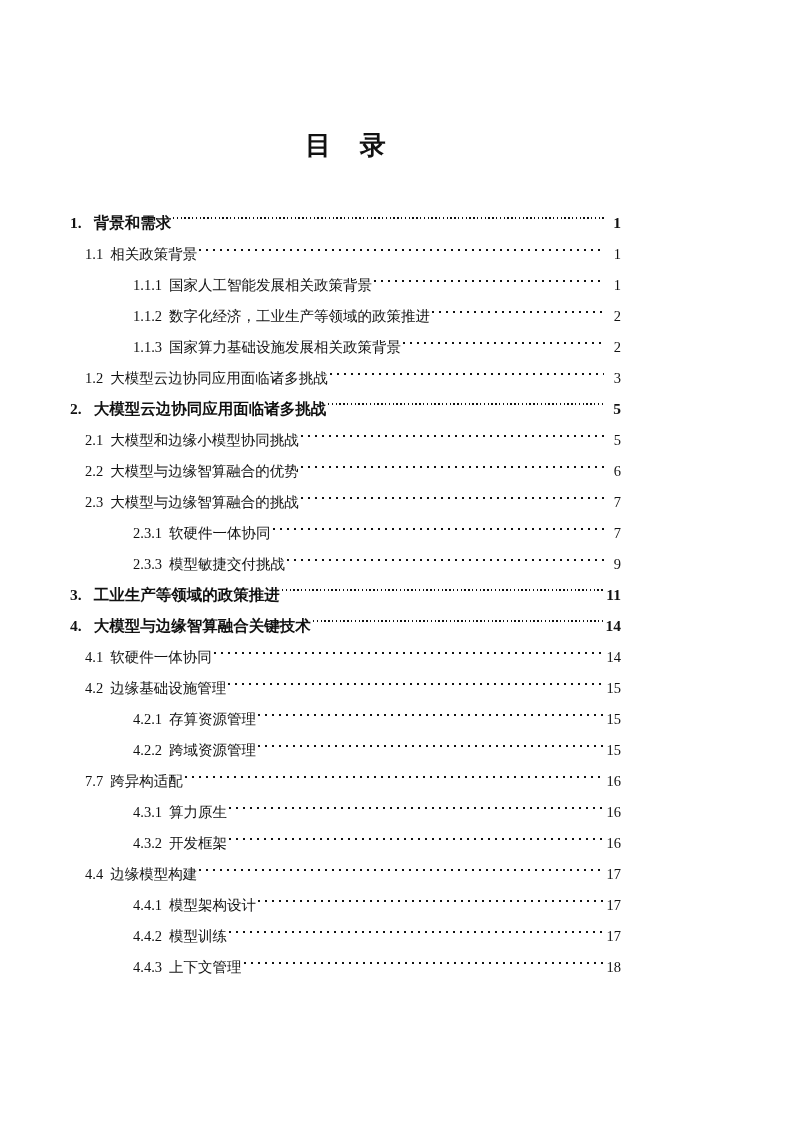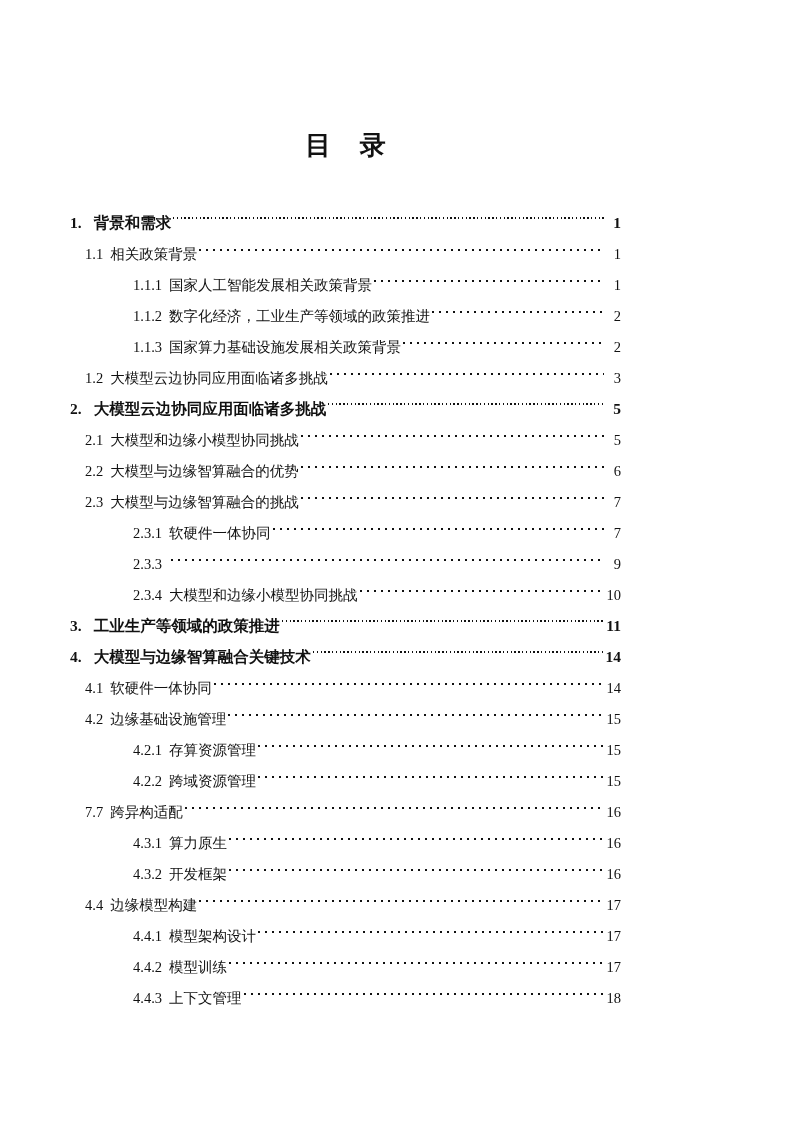--- a/index.html
+++ b/index.html
@@ -149,28 +149,23 @@
         <span class="pg">7</span>
       </div>
       <div class="toc-row lv3">
         <span class="num">2.3.1</span>
         <span class="ttl">软硬件一体协同</span>
         <span class="leader"></span>
         <span class="pg">7</span>
       </div>
       <div class="toc-row lv3">
         <span class="num">2.3.3</span>
+        <span class="ttl">模型敏捷交付挑战</span>
         <span class="leader"></span>
         <span class="pg">9</span>
-      </div>
-      <div class="toc-row lv3">
-        <span class="num">2.3.4</span>
-        <span class="ttl">大模型和边缘小模型协同挑战</span>
-        <span class="leader"></span>
-        <span class="pg">10</span>
       </div>
       <div class="toc-row lv1">
         <span class="num">3.</span>
         <span class="ttl">工业生产等领域的政策推进</span>
         <span class="leader"></span>
         <span class="pg">11</span>
       </div>
       <div class="toc-row lv1">
         <span class="num">4.</span>
         <span class="ttl">大模型与边缘智算融合关键技术</span>

